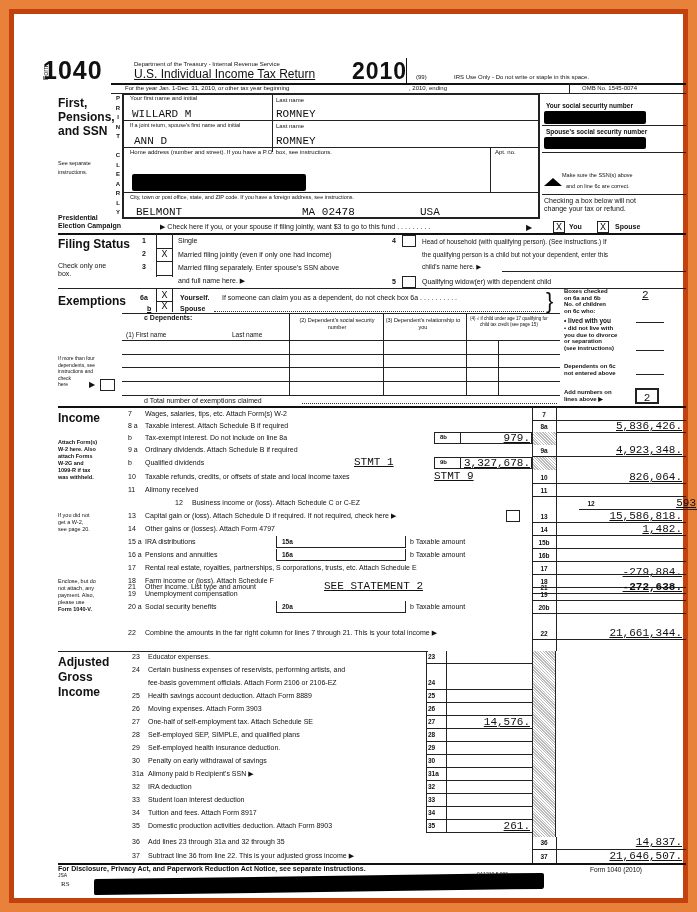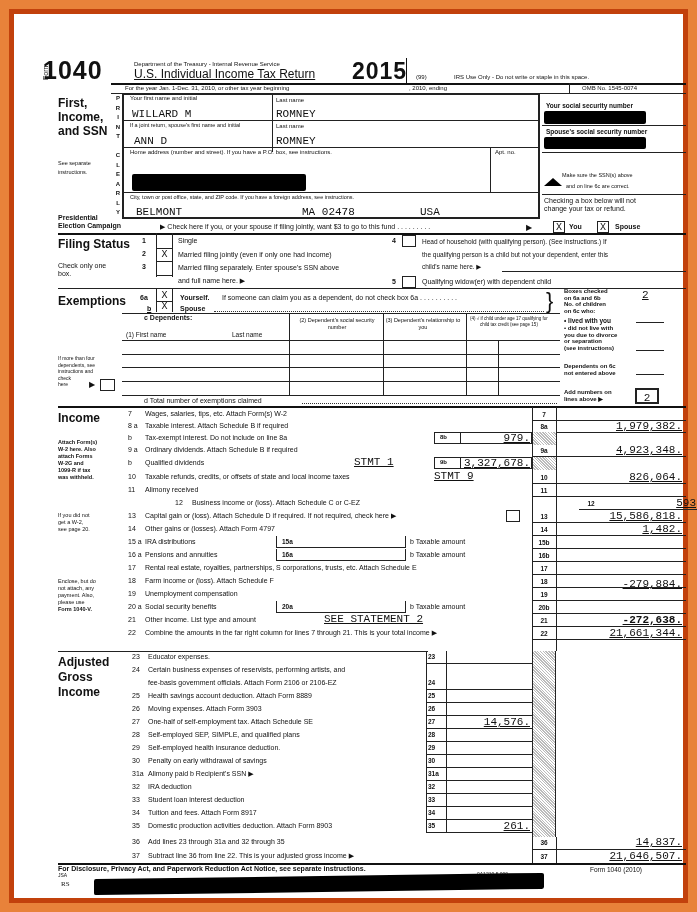--- a/index.html
+++ b/index.html
@@ -37,35 +37,35 @@
 </head>
 <body>
 
 <div class="frame">
 <div class="page" id="page">
 
   <div class="abs hdr-form" style="left:28px;top:66px;font-size:7px;">Form</div>
   <div class="abs form-num" style="left:29px;top:42px;">1040</div>
   <div class="abs dept" style="left:120px;top:47px;">Department of the Treasury - Internal Revenue Service</div>
   <div class="abs form-title" style="left:120px;top:53px;">U.S. Individual Income Tax Return</div>
-  <div class="abs year" style="left:338px;top:44px;">2015</div>
+  <div class="abs year" style="left:338px;top:44px;">2010</div>
   <div class="abs year-bar" style="left:392px;top:44px;"></div>
   <div class="abs code99" style="left:402px;top:60px;">(99)</div>
   <div class="abs irsuse" style="left:440px;top:60px;">IRS Use Only - Do not write or staple in this space.</div>
 
   <div class="hline thick" style="left:97px;top:69px;width:575px;"></div>
   <div class="abs small" style="left:111px;top:71px;">For the year Jan. 1-Dec. 31, 2010, or other tax year beginning</div>
   <div class="abs small" style="left:395px;top:71px;">, 2010, ending</div>
   <div class="vline" style="left:555px;top:69px;height:10px;"></div>
   <div class="abs small" style="left:568px;top:71px;">OMB No. 1545-0074</div>
   <div class="hline" style="left:97px;top:79px;width:575px;"></div>
 
   <div class="abs sect-title" style="left:44px;top:82px;line-height:14px;">
     <div>First,</div>
-    <div>Income,</div>
+    <div>Pensions,</div>
     <div>and SSN</div>
   </div>
   <div class="abs tiny" style="left:44px;top:145px;line-height:9px;">
     <div>See separate</div>
     <div>instructions.</div>
   </div>
   <div class="abs" style="left:100px;top:80px;width:8px;font-size:6px;font-weight:bold;line-height:9.5px;text-align:center;">
     <div>P</div>
         <div>R</div>
         <div>I</div>
@@ -257,21 +257,21 @@
           <div class="abs lbl" style="left:114px;top:2px;">7</div>
           <div class="abs lbl" style="left:131px;top:2px;">Wages, salaries, tips, etc. Attach Form(s) W-2</div>
           <div class="lnum" style="left:518px;top:3px;">7</div>
           <div class="amt" style="left:546px;top:0;width:122px;"></div>
           <div class="hline" style="left:518px;top:12px;width:154px;"></div>
         </div>
         <div class="abs" style="left: 0px; top: 406px; width: 679px; height: 13px;">
           <div class="abs lbl" style="left:114px;top:2px;">8 a</div>
           <div class="abs lbl" style="left:131px;top:2px;">Taxable interest. Attach Schedule B if required</div>
           <div class="lnum" style="left:518px;top:3px;">8a</div>
-          <div class="amt" style="left:546px;top:0;width:122px;">1,979,382.</div>
+          <div class="amt" style="left:546px;top:0;width:122px;">5,836,426.</div>
           <div class="hline" style="left:518px;top:12px;width:154px;"></div>
         </div>
         <div class="abs" style="left: 0px; top: 418px; width: 679px; height: 13px;">
           <div class="abs lbl" style="left:114px;top:2px;">b</div>
           <div class="abs lbl" style="left:131px;top:2px;">Tax-exempt interest. Do not include on line 8a</div>
           <div class="box" style="left:420px;top:0;width:98px;height:12px;"></div>
           <div class="abs lbl-b" style="left:426px;top:2px;font-size:6px;">8b</div>
           <div class="vline" style="left:446px;top:0;height:12px;"></div>
           <div class="amt" style="left:446px;top:0;width:70px;">979.</div>
           <div class="shade" style="left:518px;top:0;width:24px;height:13px;border:none;"></div>
@@ -347,21 +347,21 @@
           <div class="abs lbl-b" style="left:268px;top:2px;font-size:6.5px;">16a</div>
           <div class="abs lbl" style="left:396px;top:2px;">b Taxable amount</div>
           <div class="lnum" style="left:518px;top:3px;">16b</div>
           <div class="amt" style="left:546px;top:0;width:122px;"></div>
           <div class="hline" style="left:518px;top:12px;width:154px;"></div>
         </div>
         <div class="abs" style="left: 0px; top: 548px; width: 679px; height: 13px;">
           <div class="abs lbl" style="left:114px;top:2px;">17</div>
           <div class="abs lbl" style="left:131px;top:2px;">Rental real estate, royalties, partnerships, S corporations, trusts, etc. Attach Schedule E</div>
           <div class="lnum" style="left:518px;top:3px;">17</div>
-          <div class="amt" style="left:546px;top:16px;width:122px;">-279,884.</div>
+          <div class="amt" style="left:546px;top:4px;width:122px;">-279,884.</div>
           <div class="hline" style="left:518px;top:12px;width:154px;"></div>
         </div>
         <div class="abs" style="left: 0px; top: 561px; width: 679px; height: 13px;">
           <div class="abs lbl" style="left:114px;top:2px;">18</div>
           <div class="abs lbl" style="left:131px;top:2px;">Farm income or (loss). Attach Schedule F</div>
           <div class="lnum" style="left:518px;top:3px;">18</div>
           <div class="amt" style="left:546px;top:0;width:122px;"></div>
           <div class="hline" style="left:518px;top:12px;width:154px;"></div>
         </div>
         <div class="abs" style="left: 0px; top: 574px; width: 679px; height: 13px;">
@@ -374,21 +374,21 @@
         <div class="abs" style="left: 0px; top: 587px; width: 679px; height: 13px;">
           <div class="abs lbl" style="left:114px;top:2px;">20 a</div>
           <div class="abs lbl" style="left:131px;top:2px;">Social security benefits</div>
           <div class="box" style="left:262px;top:0;width:130px;height:12px;border-right:1px solid #222;border-top:none;"></div>
           <div class="abs lbl-b" style="left:268px;top:2px;font-size:6.5px;">20a</div>
           <div class="abs lbl" style="left:396px;top:2px;">b Taxable amount</div>
           <div class="lnum" style="left:518px;top:3px;">20b</div>
           <div class="amt" style="left:546px;top:0;width:122px;"></div>
           <div class="hline" style="left:518px;top:12px;width:154px;"></div>
         </div>
-        <div class="abs" style="left: 0px; top: 600px; width: 679px; height: 13px; padding-left: 28px;">
+        <div class="abs" style="left: 0px; top: 567px; width: 679px; height: 13px; padding-left: 28px;">
           <div class="abs lbl" style="left:114px;top:2px;">21</div>
           <div class="abs lbl" style="left:131px;top:2px;">Other income. List type and amount</div>
           <div class="abs val" style="left:310px;top:-1px;text-decoration:underline;">SEE STATEMENT 2</div>
           <div class="lnum" style="left:518px;top:3px;">21</div>
           <div class="amt" style="left:546px;top:0;width:122px;font-weight:bold;">-272,638.</div>
           <div class="hline" style="left:518px;top:12px;width:154px;"></div>
         </div>
         <div class="abs" style="left: 0px; top: 613px; width: 679px; height: 13px;">
           <div class="abs lbl" style="left:114px;top:2px;">22</div>
           <div class="abs lbl" style="left:131px;top:2px;">Combine the amounts in the far right column for lines 7 through 21. This is your total income ▶</div>

